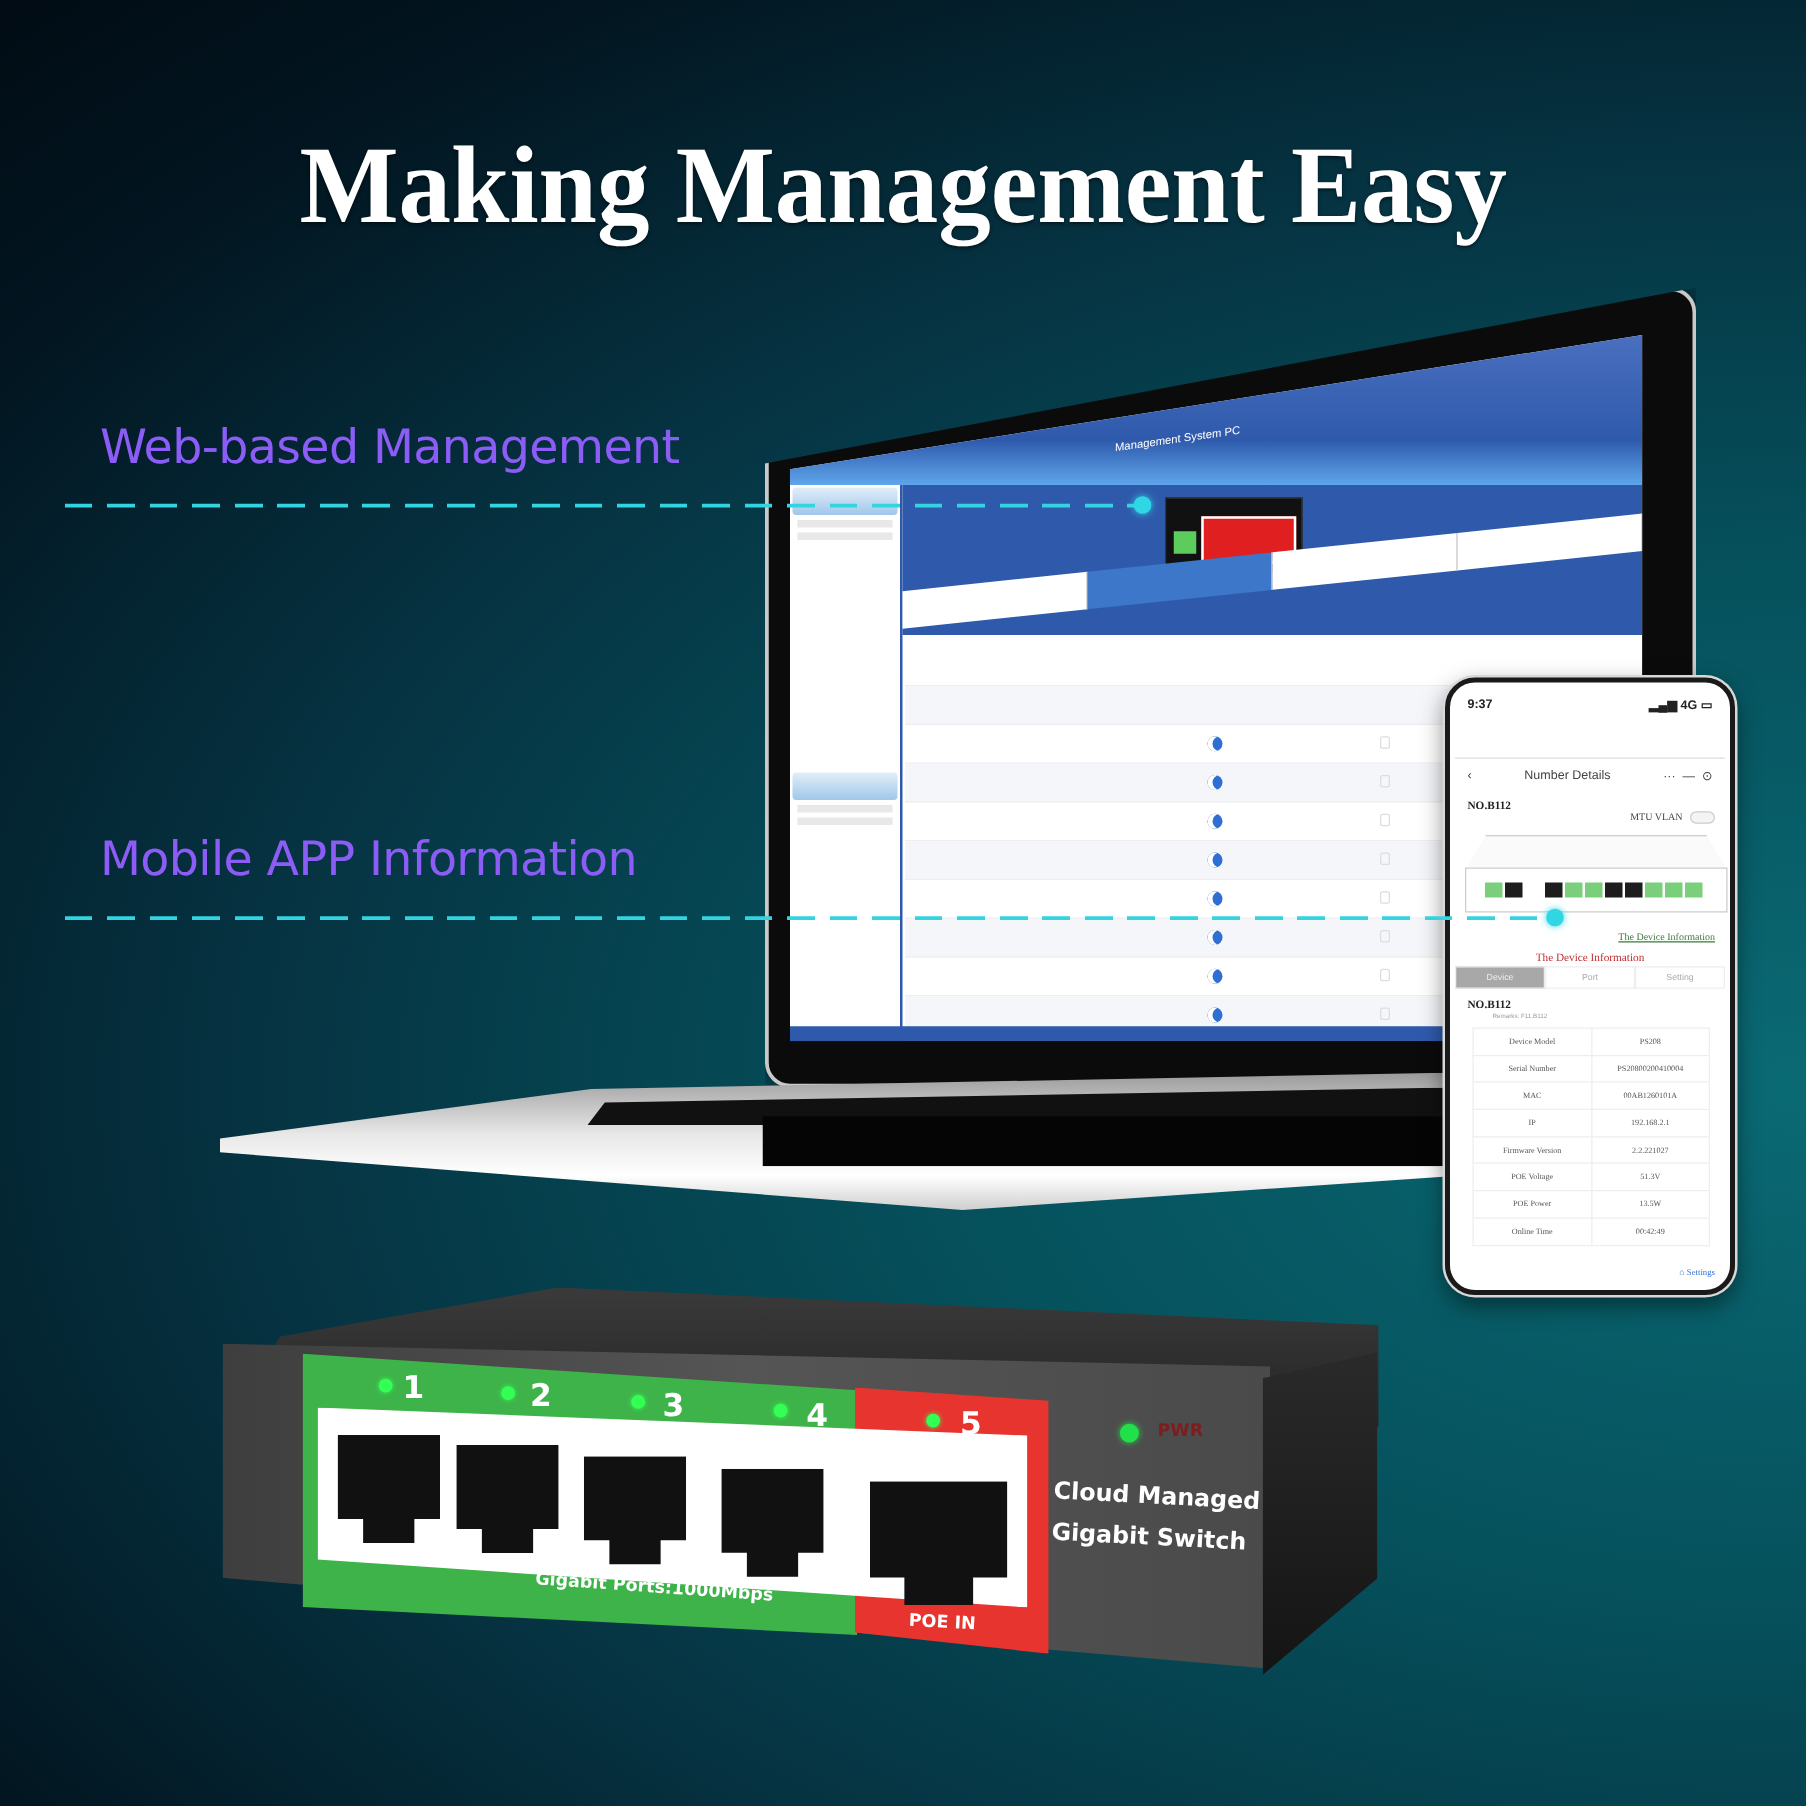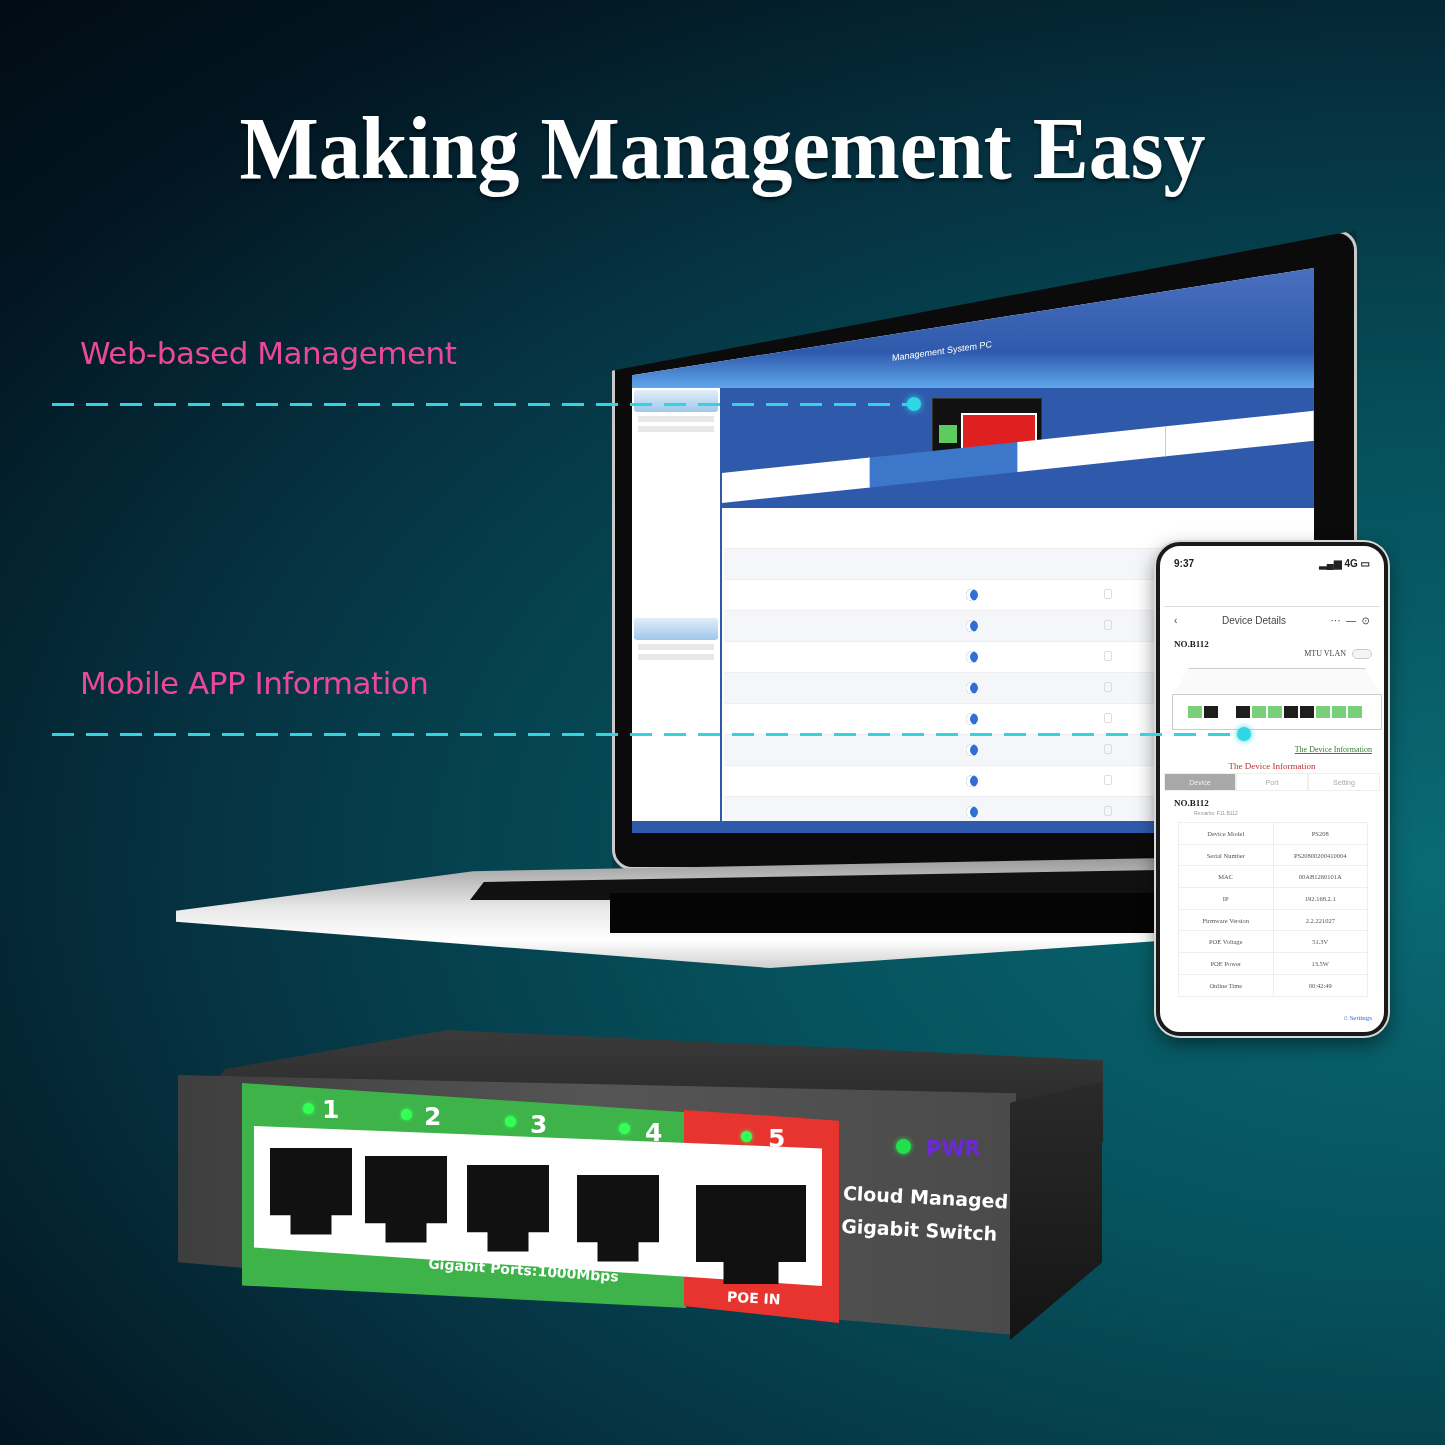--- a/index.html
+++ b/index.html
@@ -15,21 +15,21 @@
   .headline {
     position: absolute; left: 0; top: 100px; width: 1445px; text-align: center;
     font-family: "Liberation Serif", serif; font-weight: bold; font-size: 84px;
     letter-spacing: 0px; color: #fff; transform: scaleY(1.05);
     text-shadow: 0 2px 3px rgba(0,0,0,0.5);
   }
 
   
   .feature {
     position: absolute; left: 80px; font-family: "DejaVu Sans", sans-serif;
-    font-size: 31px; color: #ec4899; letter-spacing: -0.5px;
+    font-size: 38px; color: #8b5cf6; letter-spacing: -0.5px;
   }
   .feature-web { top: 335px; }
   .feature-app { top: 665px; }
   .dash {
     position: absolute; height: 3px;
     background: repeating-linear-gradient(90deg, #33d4e0 0 22px, transparent 22px 34px);
   }
   .dot { position: absolute; width: 14px; height: 14px; border-radius: 50%; background: #2fd6e4; box-shadow: 0 0 6px #2fd6e4; }
 
   
@@ -125,21 +125,21 @@
     clip-path: polygon(0 8%, 100% 0, 100% 70%, 0 100%);
   }
   .sw-green { position: absolute; left: 242px; top: 1083px; width: 444px; height: 225px; background: #3eb34a; clip-path: polygon(0 0, 100% 13%, 100% 100%, 0 90%); }
   .sw-red { position: absolute; left: 684px; top: 1110px; width: 155px; height: 213px; background: #e8342e; clip-path: polygon(0 0, 100% 5%, 100% 100%, 0 92%); }
   .sw-white { position: absolute; left: 254px; top: 1126px; width: 568px; height: 160px; background: #fff; clip-path: polygon(0 0, 100% 14%, 100% 100%, 0 76%); }
   .rj45 { position: absolute; background: #111; width: 82px; height: 96px; clip-path: polygon(0 0, 100% 0, 100% 70%, 75% 70%, 75% 90%, 25% 90%, 25% 70%, 0 70%); }
   .port-num { position: absolute; font-family: "DejaVu Sans", sans-serif; font-weight: bold; font-size: 25px; color: #fff; }
   .led { position: absolute; width: 11px; height: 11px; border-radius: 50%; background: #33ff55; box-shadow: 0 0 4px #33ff55; }
   .sw-caption-gig { position: absolute; left: 428px; top: 1262px; font-family: "DejaVu Sans", sans-serif; font-weight: bold; font-size: 14px; color: #fff; transform: rotate(4deg); }
   .sw-caption-poe { position: absolute; left: 727px; top: 1290px; font-family: "DejaVu Sans", sans-serif; font-weight: bold; font-size: 14px; color: #fff; transform: rotate(3deg); }
-  .sw-pwr { position: absolute; left: 926px; top: 1137px; font-family: "DejaVu Sans", sans-serif; font-weight: bold; font-size: 21px; color: #6d28d9; }
+  .sw-pwr { position: absolute; left: 926px; top: 1137px; font-family: "DejaVu Sans", sans-serif; font-weight: bold; font-size: 14px; color: #7f1d1d; }
   .sw-pwr-led { position: absolute; left: 896px; top: 1139px; width: 15px; height: 15px; border-radius: 50%; background: #22e04a; box-shadow: 0 0 5px #22e04a; }
   .sw-brand { position: absolute; left: 842px; top: 1181px; font-family: "DejaVu Sans", sans-serif; font-weight: bold; font-size: 19px; color: #fff; line-height: 33px; transform: rotate(3deg); }
 </style>
 </head>
 <body>
 
 <div class="headline">Making Management Easy</div>
 
 <div>
   <div class="laptop-lid"></div>
@@ -221,21 +221,21 @@
 
 <div class="feature feature-app">Mobile APP Information</div>
 
 <div class="phone">
   <div class="ph-status">
     <span>9:37</span>
     <span>▂▄▆ <span>4G</span> ▭</span>
   </div>
   <div class="ph-header">
     <span>‹</span>
-    <span>Device Details</span>
+    <span>Number Details</span>
     <span>··· &nbsp;— &nbsp;⊙</span>
   </div>
   <div class="ph-nob">NO.B112</div>
   <div class="ph-mtu">MTU VLAN</div>
   <div class="ph-mtu-toggle"></div>
   <div class="ph-switch">
     <div class="top"></div>
     <div class="front"></div>
     <div class="ph-ports">
       <div class="ph-port g"></div>

